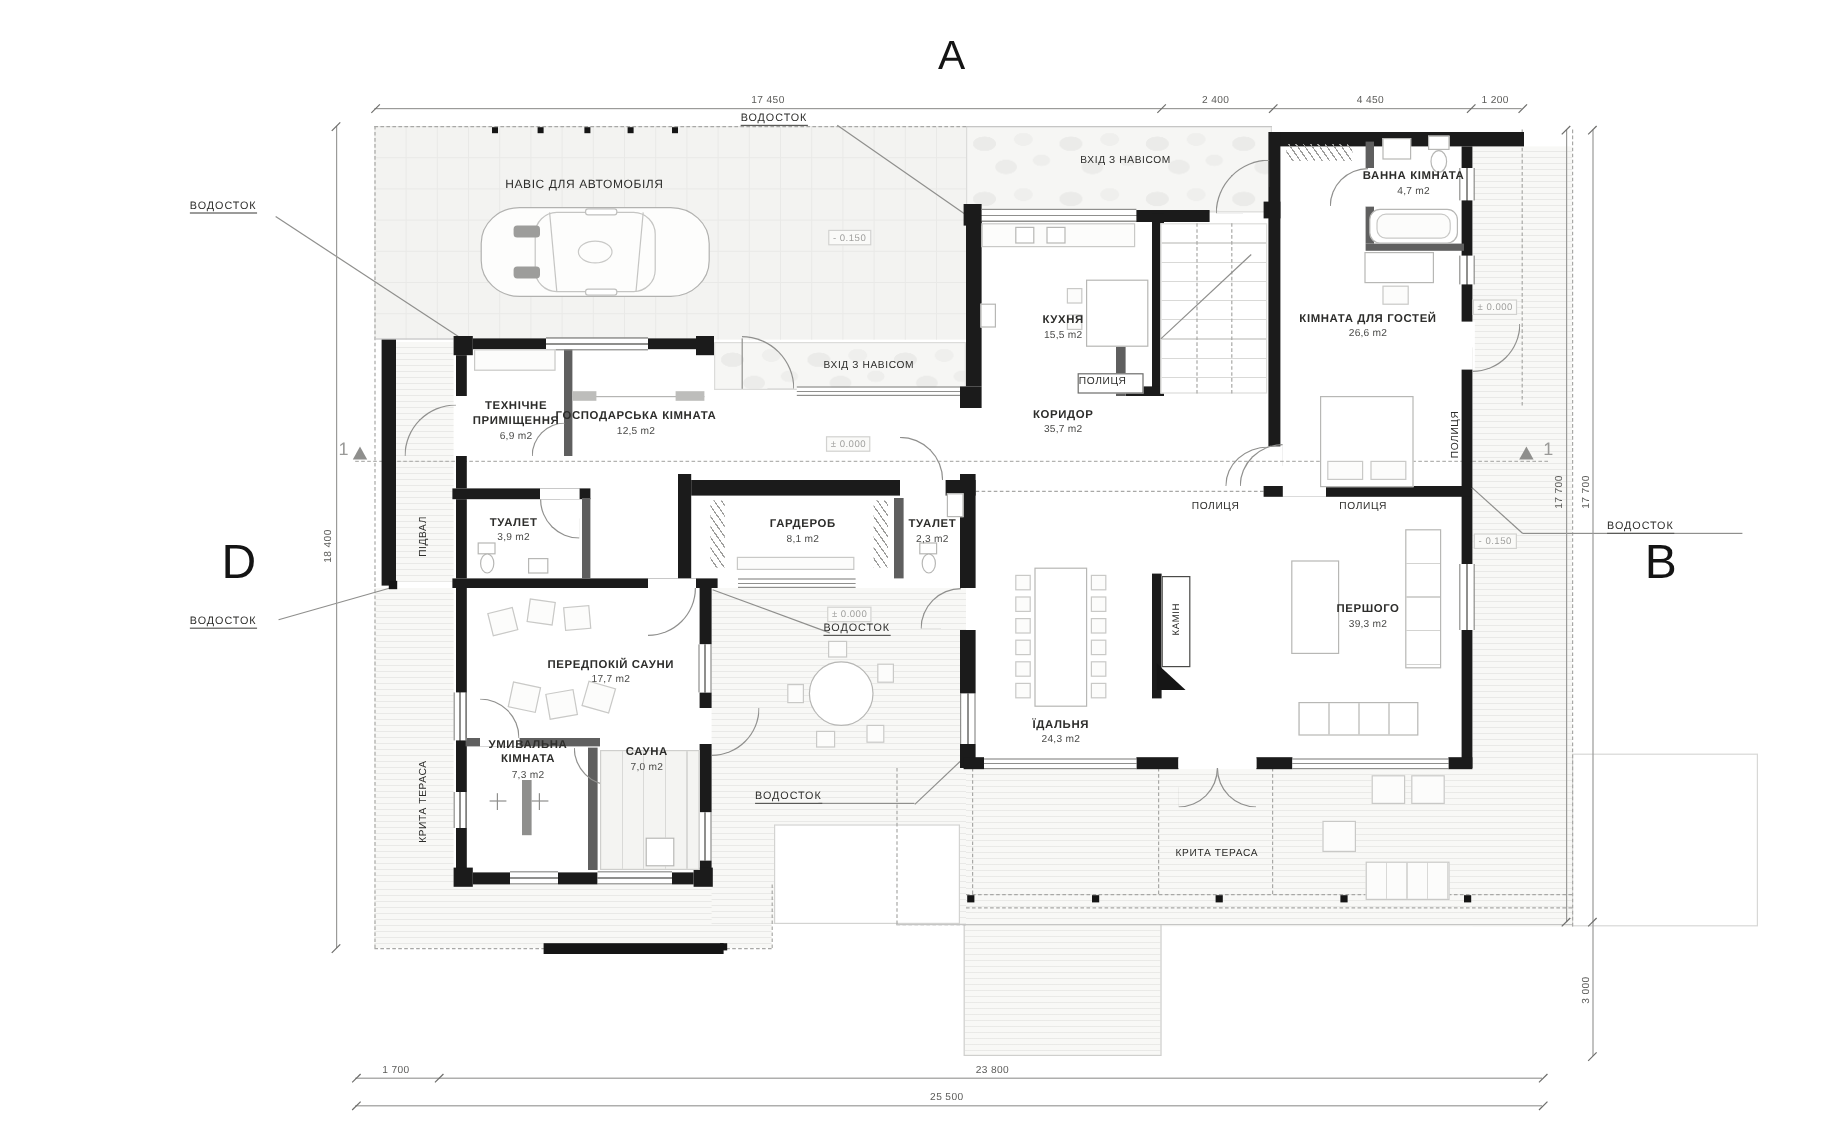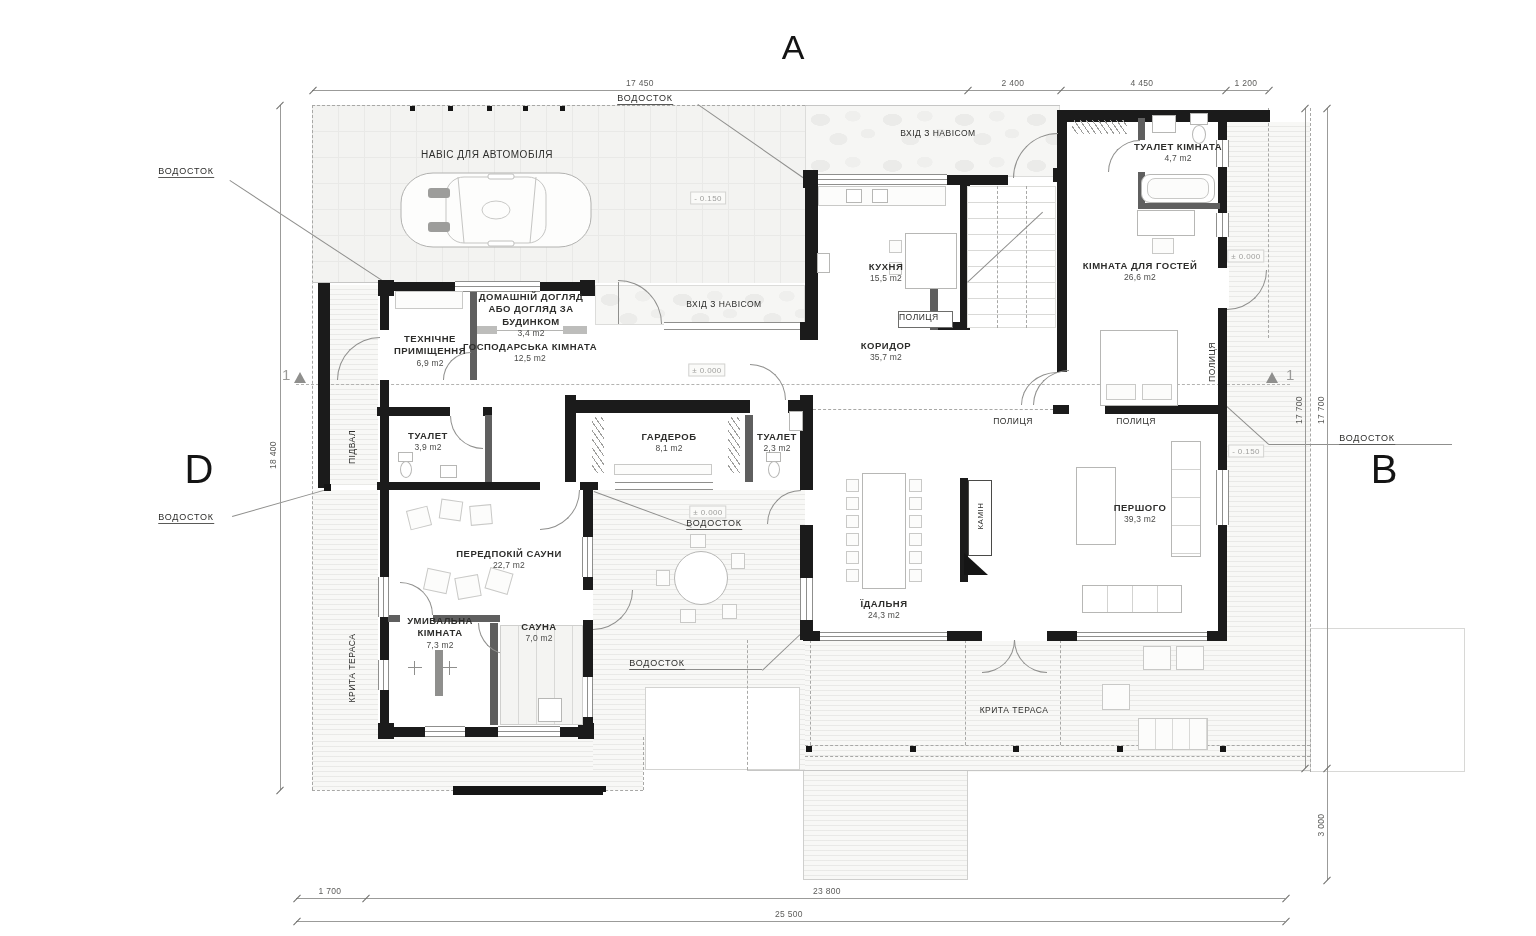--- a/index.html
+++ b/index.html
@@ -377,39 +377,35 @@
   <u class="tag" style="left:724px;top:304px">ВХІД З НАВІСОМ</u>
   <u class="tag vert" style="left:352px;top:447px">ПІДВАЛ</u>
   <u class="tag vert" style="left:352px;top:668px">КРИТА ТЕРАСА</u>
   <u class="tag" style="left:1014px;top:710px">КРИТА ТЕРАСА</u>
   <u class="tag" style="left:1013px;top:421px">ПОЛИЦЯ</u>
   <u class="tag" style="left:1136px;top:421px">ПОЛИЦЯ</u>
   <u class="tag vert" style="left:1212px;top:362px">ПОЛИЦЯ</u>
   <u class="tag vert" style="left:980px;top:516px;font-size:8px">КАМІН</u>
 
   <div class="lbl" style="left:1178px;top:153px">
-    <span>ТУАЛЕТ КІМНАТА</span>
+    <span>ВАННА КІМНАТА</span>
     <small>4,7 m2</small>
   </div>
   <div class="lbl" style="left:886px;top:273px">
     <span>КУХНЯ</span>
     <small>15,5 m2</small>
   </div>
   <div class="lbl" style="left:1140px;top:272px">
     <span>КІМНАТА ДЛЯ ГОСТЕЙ</span>
     <small>26,6 m2</small>
   </div>
   <div class="lbl" style="left:886px;top:352px">
     <span>КОРИДОР</span>
     <small>35,7 m2</small>
   </div>
-  <div class="lbl" style="left:531px;top:315px;width:124px">
-    <span>ДОМАШНІЙ ДОГЛЯД АБО ДОГЛЯД ЗА БУДИНКОМ</span>
-    <small>3,4 m2</small>
-  </div>
   <div class="lbl" style="left:430px;top:351px;width:84px">
     <span>ТЕХНІЧНЕ ПРИМІЩЕННЯ</span>
     <small>6,9 m2</small>
   </div>
   <div class="lbl" style="left:530px;top:353px">
     <span>ГОСПОДАРСЬКА КІМНАТА</span>
     <small>12,5 m2</small>
   </div>
   <div class="lbl" style="left:428px;top:442px">
     <span>ТУАЛЕТ</span>
@@ -426,21 +422,21 @@
   <div class="lbl" style="left:1140px;top:514px">
     <span>ПЕРШОГО</span>
     <small>39,3 m2</small>
   </div>
   <div class="lbl" style="left:884px;top:610px">
     <span>ЇДАЛЬНЯ</span>
     <small>24,3 m2</small>
   </div>
   <div class="lbl" style="left:509px;top:560px">
     <span>ПЕРЕДПОКІЙ САУНИ</span>
-    <small>22,7 m2</small>
+    <small>17,7 m2</small>
   </div>
   <div class="lbl" style="left:440px;top:633px;width:88px">
     <span>УМИВАЛЬНА КІМНАТА</span>
     <small>7,3 m2</small>
   </div>
   <div class="lbl" style="left:539px;top:633px">
     <span>САУНА</span>
     <small>7,0 m2</small>
   </div>
 

